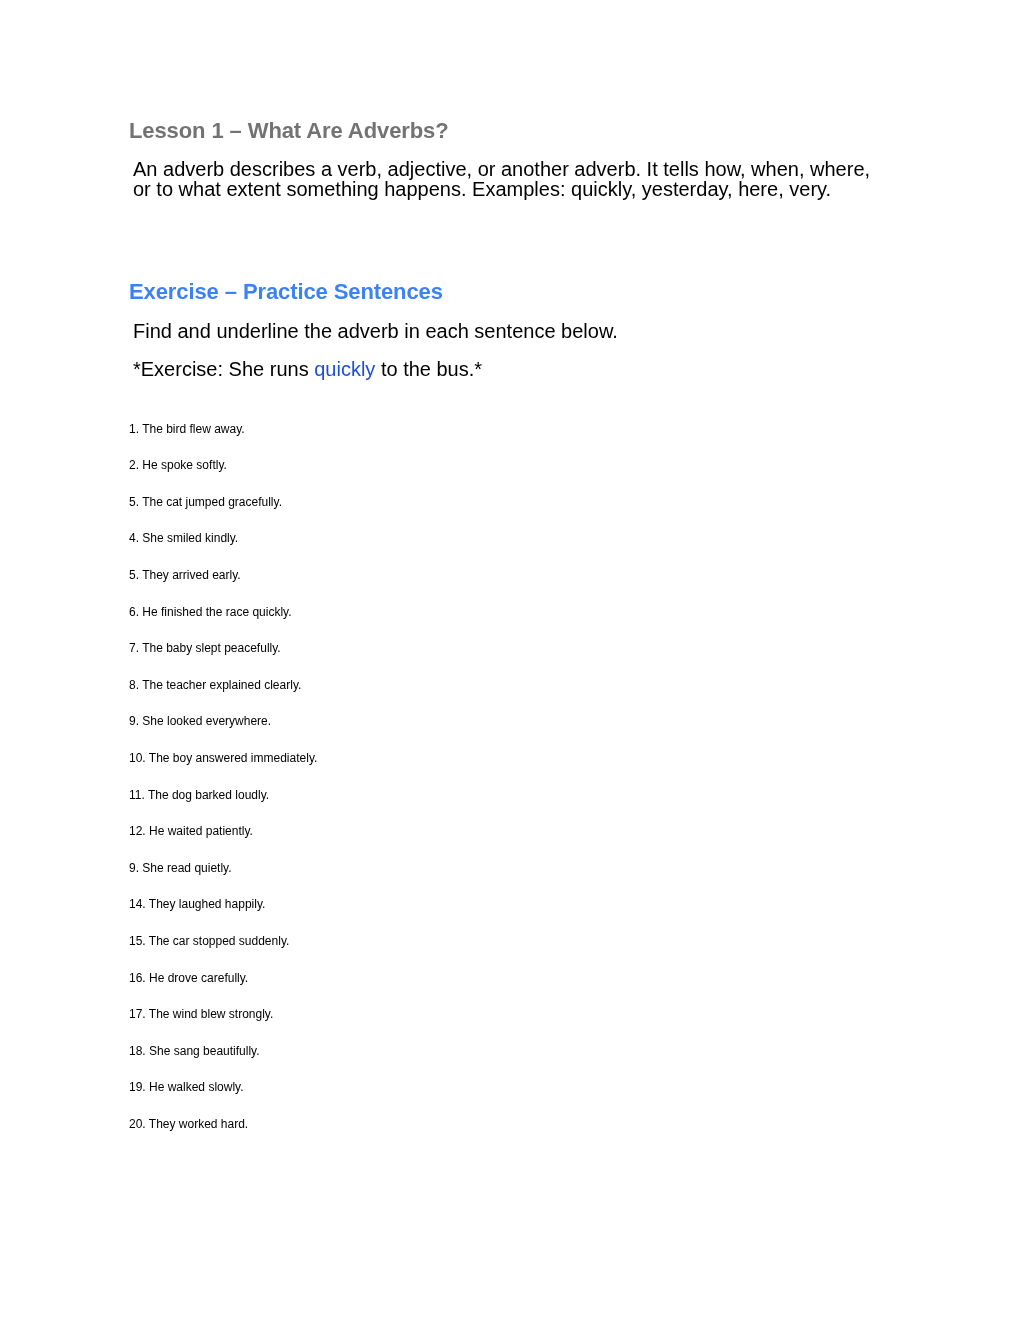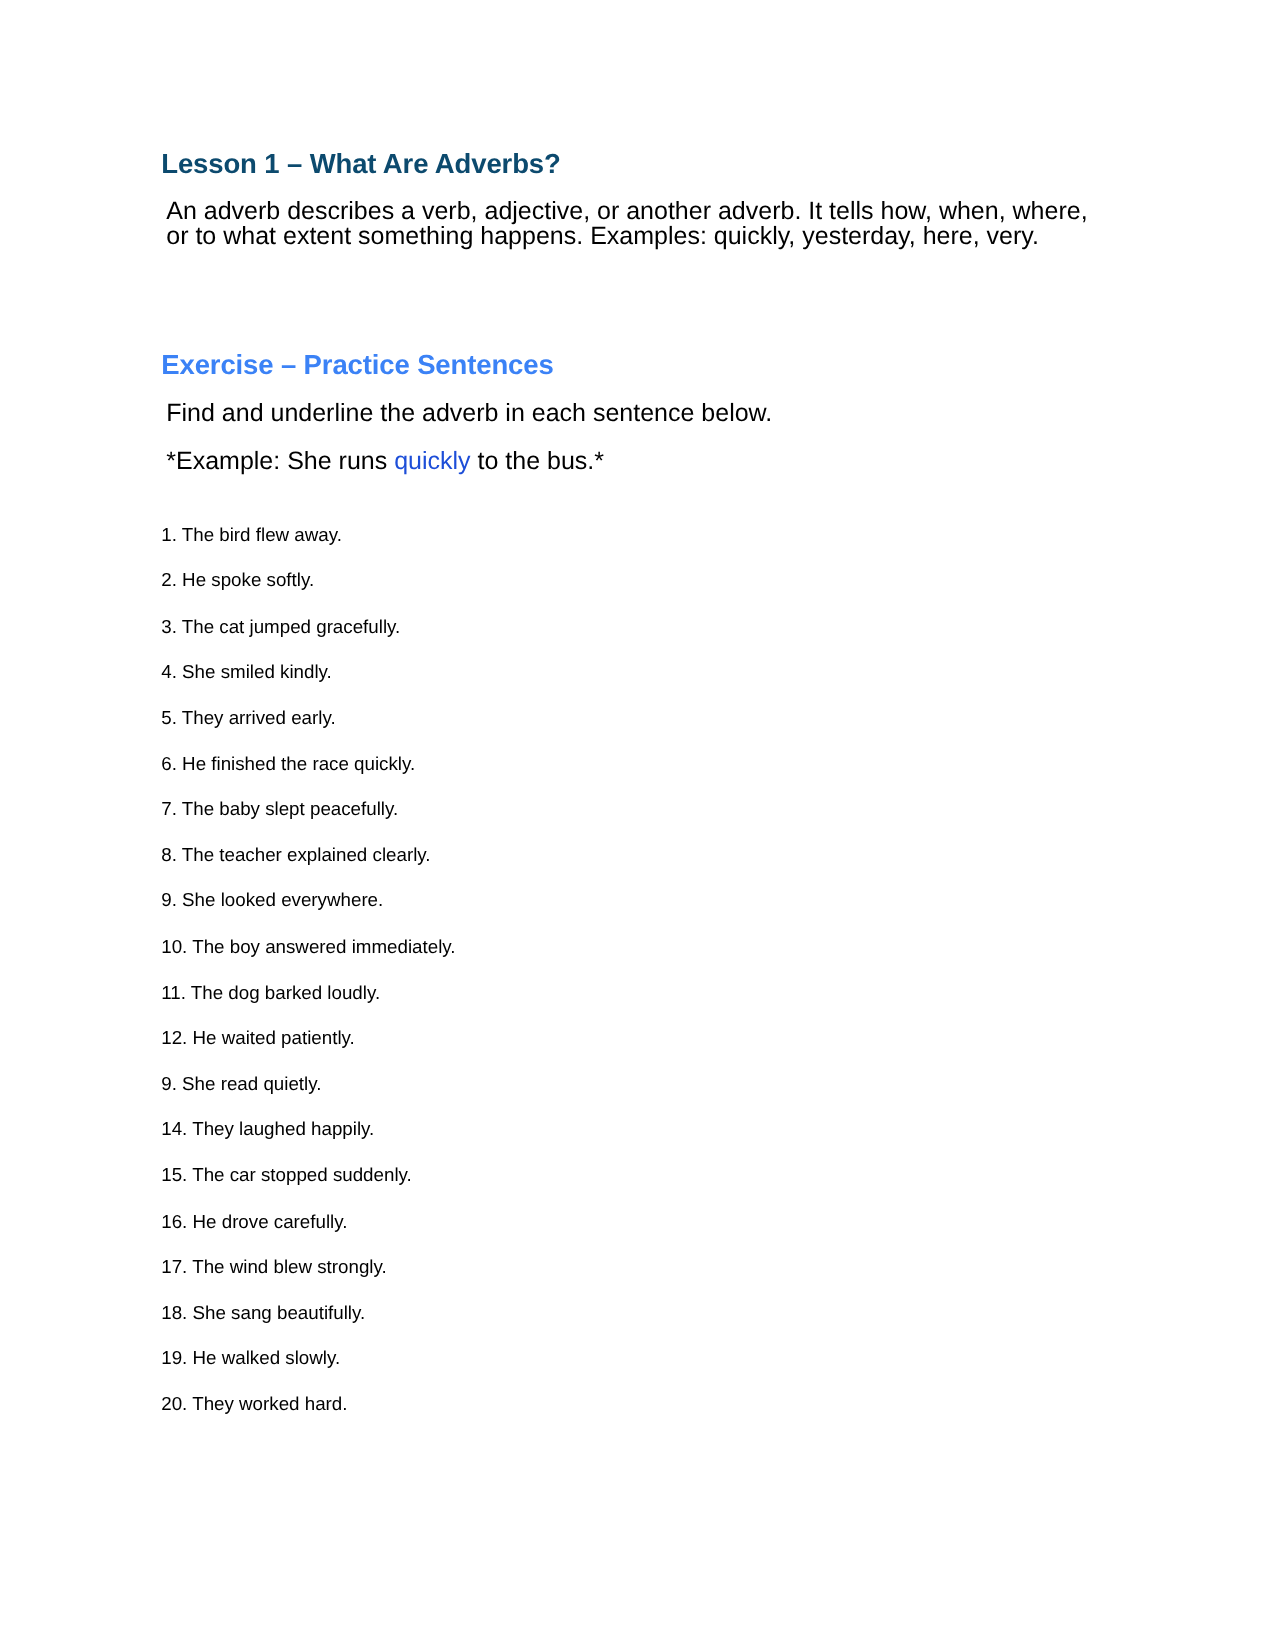--- a/index.html
+++ b/index.html
@@ -24,21 +24,21 @@
   }
   .content {
     width: 746px;
   }
   h1.doc-heading {
     font-size: 22px;
     font-weight: bold;
     line-height: 1.22;
     margin: 0 0 14px 0;
     letter-spacing: -0.1px;
-    color: #0c4a6e;
+    color: #737373;
   }
   h2.doc-heading {
     font-size: 22px;
     font-weight: bold;
     line-height: 1.22;
     margin: 0 0 15px 0;
     letter-spacing: -0.1px;
     color: #3b82f6;
   }
   p.body-text {
@@ -54,21 +54,21 @@
     height: 62px;
   }
   .spacer-md {
     height: 22px;
   }
   .item-list {
     margin: 0;
     padding: 0;
   }
   p.list-line {
-    font-size: 15px;
+    font-size: 12px;
     line-height: 20px;
     margin: 0 0 16.6px 0;
     color: #000;
   }
   p.list-line:last-child {
     margin-bottom: 12px;
   }
   .highlight-adverb {
     color: #ea2b22;
   }
@@ -82,28 +82,28 @@
     <h1 class="doc-heading">Lesson 1 – What Are Adverbs?</h1>
 
     <p class="body-text">An adverb describes a verb, adjective, or another adverb. It tells how, when, where, or to what extent something happens. Examples: quickly, yesterday, here, very.</p>
 
     <div class="spacer-lg"></div>
 
     <h2 class="doc-heading">Exercise – Practice Sentences</h2>
 
     <p class="body-text">Find and underline the adverb in each sentence below.</p>
 
-    <p class="body-text"><span>*Example: She runs </span><span class="highlight-adverb" style="color: #1d4ed8;">quickly</span><span> to the bus.*</span></p>
+    <p class="body-text"><span>*Exercise: She runs </span><span class="highlight-adverb" style="color: #1d4ed8;">quickly</span><span> to the bus.*</span></p>
 
     <div class="spacer-md"></div>
 
     <div class="item-list">
         <p class="list-line">1. The bird flew away.</p>
         <p class="list-line">2. He spoke softly.</p>
-        <p class="list-line">3. The cat jumped gracefully.</p>
+        <p class="list-line">5. The cat jumped gracefully.</p>
         <p class="list-line">4. She smiled kindly.</p>
         <p class="list-line">5. They arrived early.</p>
         <p class="list-line">6. He finished the race quickly.</p>
         <p class="list-line">7. The baby slept peacefully.</p>
         <p class="list-line">8. The teacher explained clearly.</p>
         <p class="list-line">9. She looked everywhere.</p>
         <p class="list-line">10. The boy answered immediately.</p>
         <p class="list-line">11. The dog barked loudly.</p>
         <p class="list-line">12. He waited patiently.</p>
         <p class="list-line">9. She read quietly.</p>

